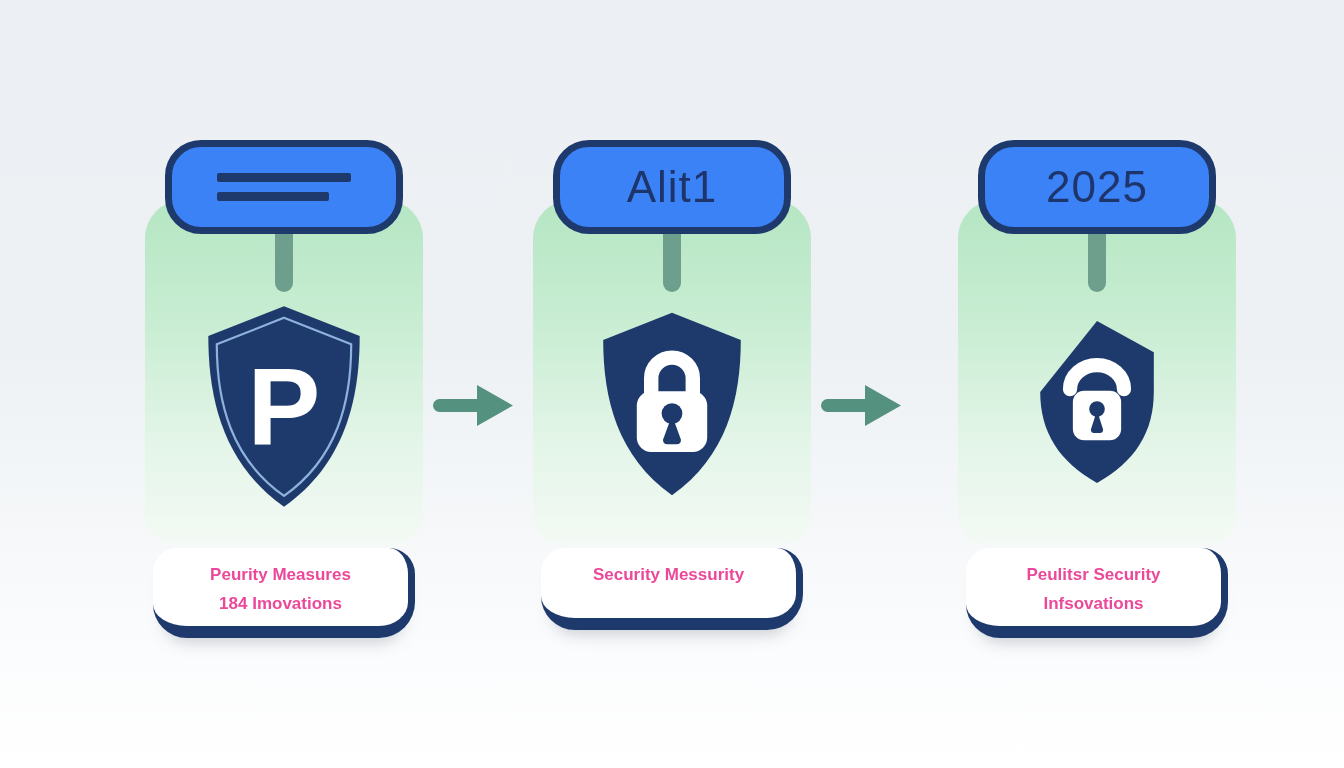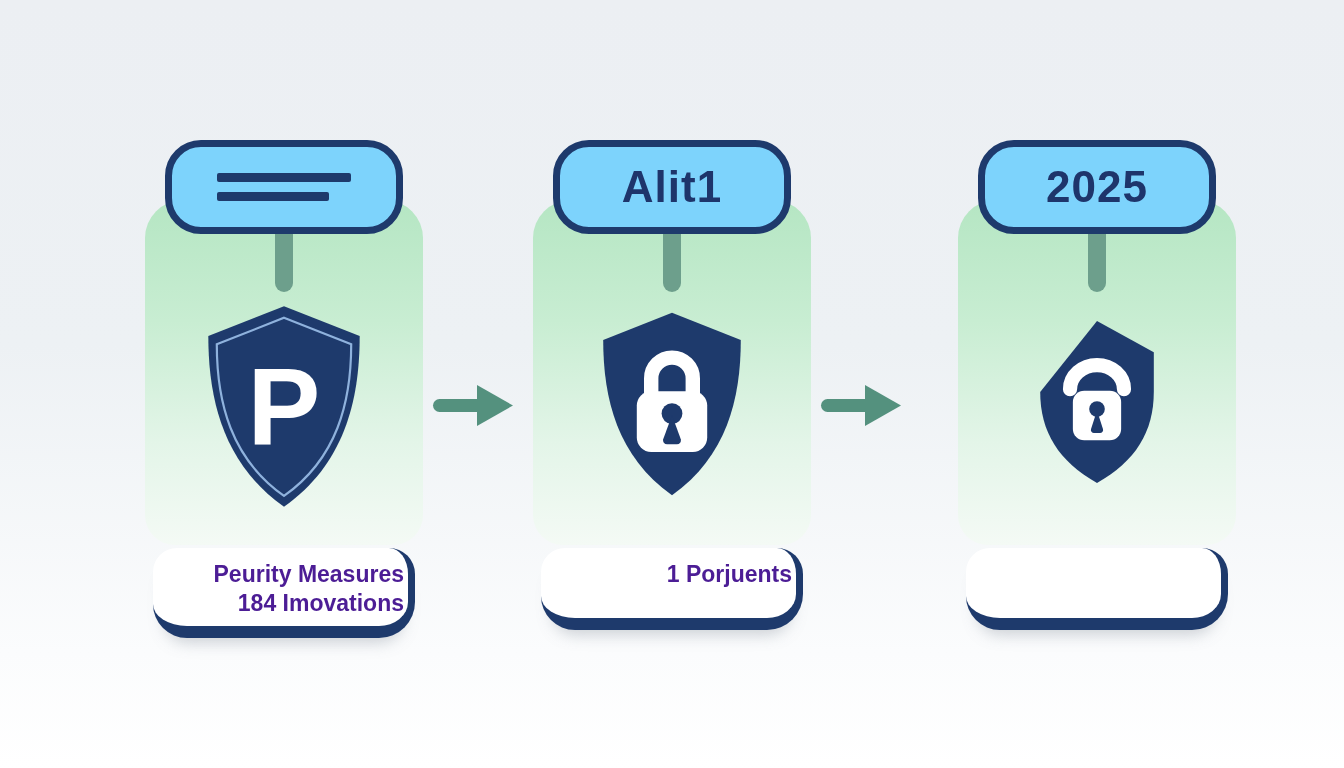--- a/index.html
+++ b/index.html
@@ -26,49 +26,49 @@
   .stem {
     position:absolute; top:228px; left:calc(50% - 9px);
     width:18px; height:64px;
     background:#6d9f8c;
     border-radius:4px 4px 10px 10px;
     z-index:2;
   }
   .badge {
     position:absolute; top:140px; left:calc(50% - 119px);
     width:238px; height:94px;
-    background:#7dd3fc;
+    background:#3b82f6;
     border:7px solid #1e3a6c;
     border-radius:36px;
     box-sizing:border-box;
     display:flex; flex-direction:column; align-items:center; justify-content:center;
     z-index:3;
-    color:#1e356b; font-weight:bold; font-size:44px; letter-spacing:1px;
+    color:#1e356b; font-weight:normal; font-size:44px; letter-spacing:1px;
   }
   .badge-lines { display:flex; flex-direction:column; gap:10px; align-items:flex-start; }
   .badge-line { height:9px; background:#1e3a6c; border-radius:2px; }
   .badge-line.l1 { width:134px; }
   .badge-line.l2 { width:112px; }
 
   .shield { position:absolute; z-index:4; }
   #step-1 .shield { top:302px; left:calc(50% - 88px);  width:176px; height:209px; }
   #step-2 .shield { top:309px; left:calc(50% - 80px);  width:160px; height:190px; }
   #step-3 .shield { top:312px; left:calc(50% - 71px);  width:142px; height:180px; }
 
   .label-box {
     position:absolute; top:548px; left:calc(50% - 131px);
     width:262px; min-height:82px;
     background:#ffffff;
     border:solid #1e3a6c;
     border-width:0 7px 12px 0;
     border-radius:24px 26px 36px 34px;
     box-sizing:border-box;
     padding:12px 4px 8px;
-    text-align:right;
-    color:#4c1d95; font-weight:bold; font-size:23px; line-height:29px;
+    text-align:center;
+    color:#ec4899; font-weight:bold; font-size:17px; line-height:29px;
     z-index:5;
     box-shadow:0 16px 16px -12px rgba(110,120,135,0.35);
   }
 
   .arrow { position:absolute; width:84px; height:46px; z-index:6; }
   #arrow-1 { left:431px; top:382px; }
   #arrow-2 { left:819px; top:382px; }
 </style>
 </head>
 <body>
@@ -107,21 +107,21 @@
       <span>Alit1</span>
     </div>
     <svg class="shield" viewBox="0 0 100 118" xmlns="http://www.w3.org/2000/svg">
       <path d="M50 2 L93 19 C93 56 84 92 50 116 C16 92 7 56 7 19 Z" fill="#1e3a6c"></path>
       <path d="M37 54 V43 a13 13 0 0 1 26 0 V54" fill="none" stroke="#ffffff" stroke-width="9" stroke-linecap="round"></path>
       <rect x="28" y="51" width="44" height="38" rx="9" fill="#ffffff"></rect>
       <circle cx="50" cy="65" r="6.5" fill="#1e3a6c"></circle>
       <path d="M50 66 L44.5 81 a2.5 2.5 0 0 0 2.4 3.2 h6.2 a2.5 2.5 0 0 0 2.4 -3.2 Z" fill="#1e3a6c"></path>
     </svg>
     <div class="label-box">
-      <div>1 Porjuents</div>
+      <div>Security Messurity</div>
     </div>
   </section>
 
   <svg class="arrow" id="arrow-2" viewBox="0 0 84 46" xmlns="http://www.w3.org/2000/svg">
     <rect x="2" y="17" width="50" height="13" rx="6.5" fill="#54917e"></rect>
     <polygon points="46,3 82,23.5 46,44" fill="#54917e"></polygon>
   </svg>
 
   <section class="step" id="step-3">
     <div class="panel"></div>
@@ -130,16 +130,18 @@
       <span>2025</span>
     </div>
     <svg class="shield" viewBox="0 0 100 118" xmlns="http://www.w3.org/2000/svg">
       <path d="M50 2 L90 24 L90 52 C90 80 77 101 50 116 C23 101 10 80 10 52 Z" fill="#1e3a6c"></path>
       <path d="M31 50 a19 17 0 0 1 38 0" fill="none" stroke="#ffffff" stroke-width="10" stroke-linecap="round"></path>
       <rect x="33" y="51" width="34" height="35" rx="8" fill="#ffffff"></rect>
       <circle cx="50" cy="64" r="5.5" fill="#1e3a6c"></circle>
       <path d="M50 65 L45.8 78 a2.2 2.2 0 0 0 2.1 2.9 h4.2 a2.2 2.2 0 0 0 2.1 -2.9 Z" fill="#1e3a6c"></path>
     </svg>
     <div class="label-box">
+      <div>Peulitsr Security</div>
+      <div>Infsovations</div>
     </div>
   </section>
 
 </div>
 
 </body></html>

